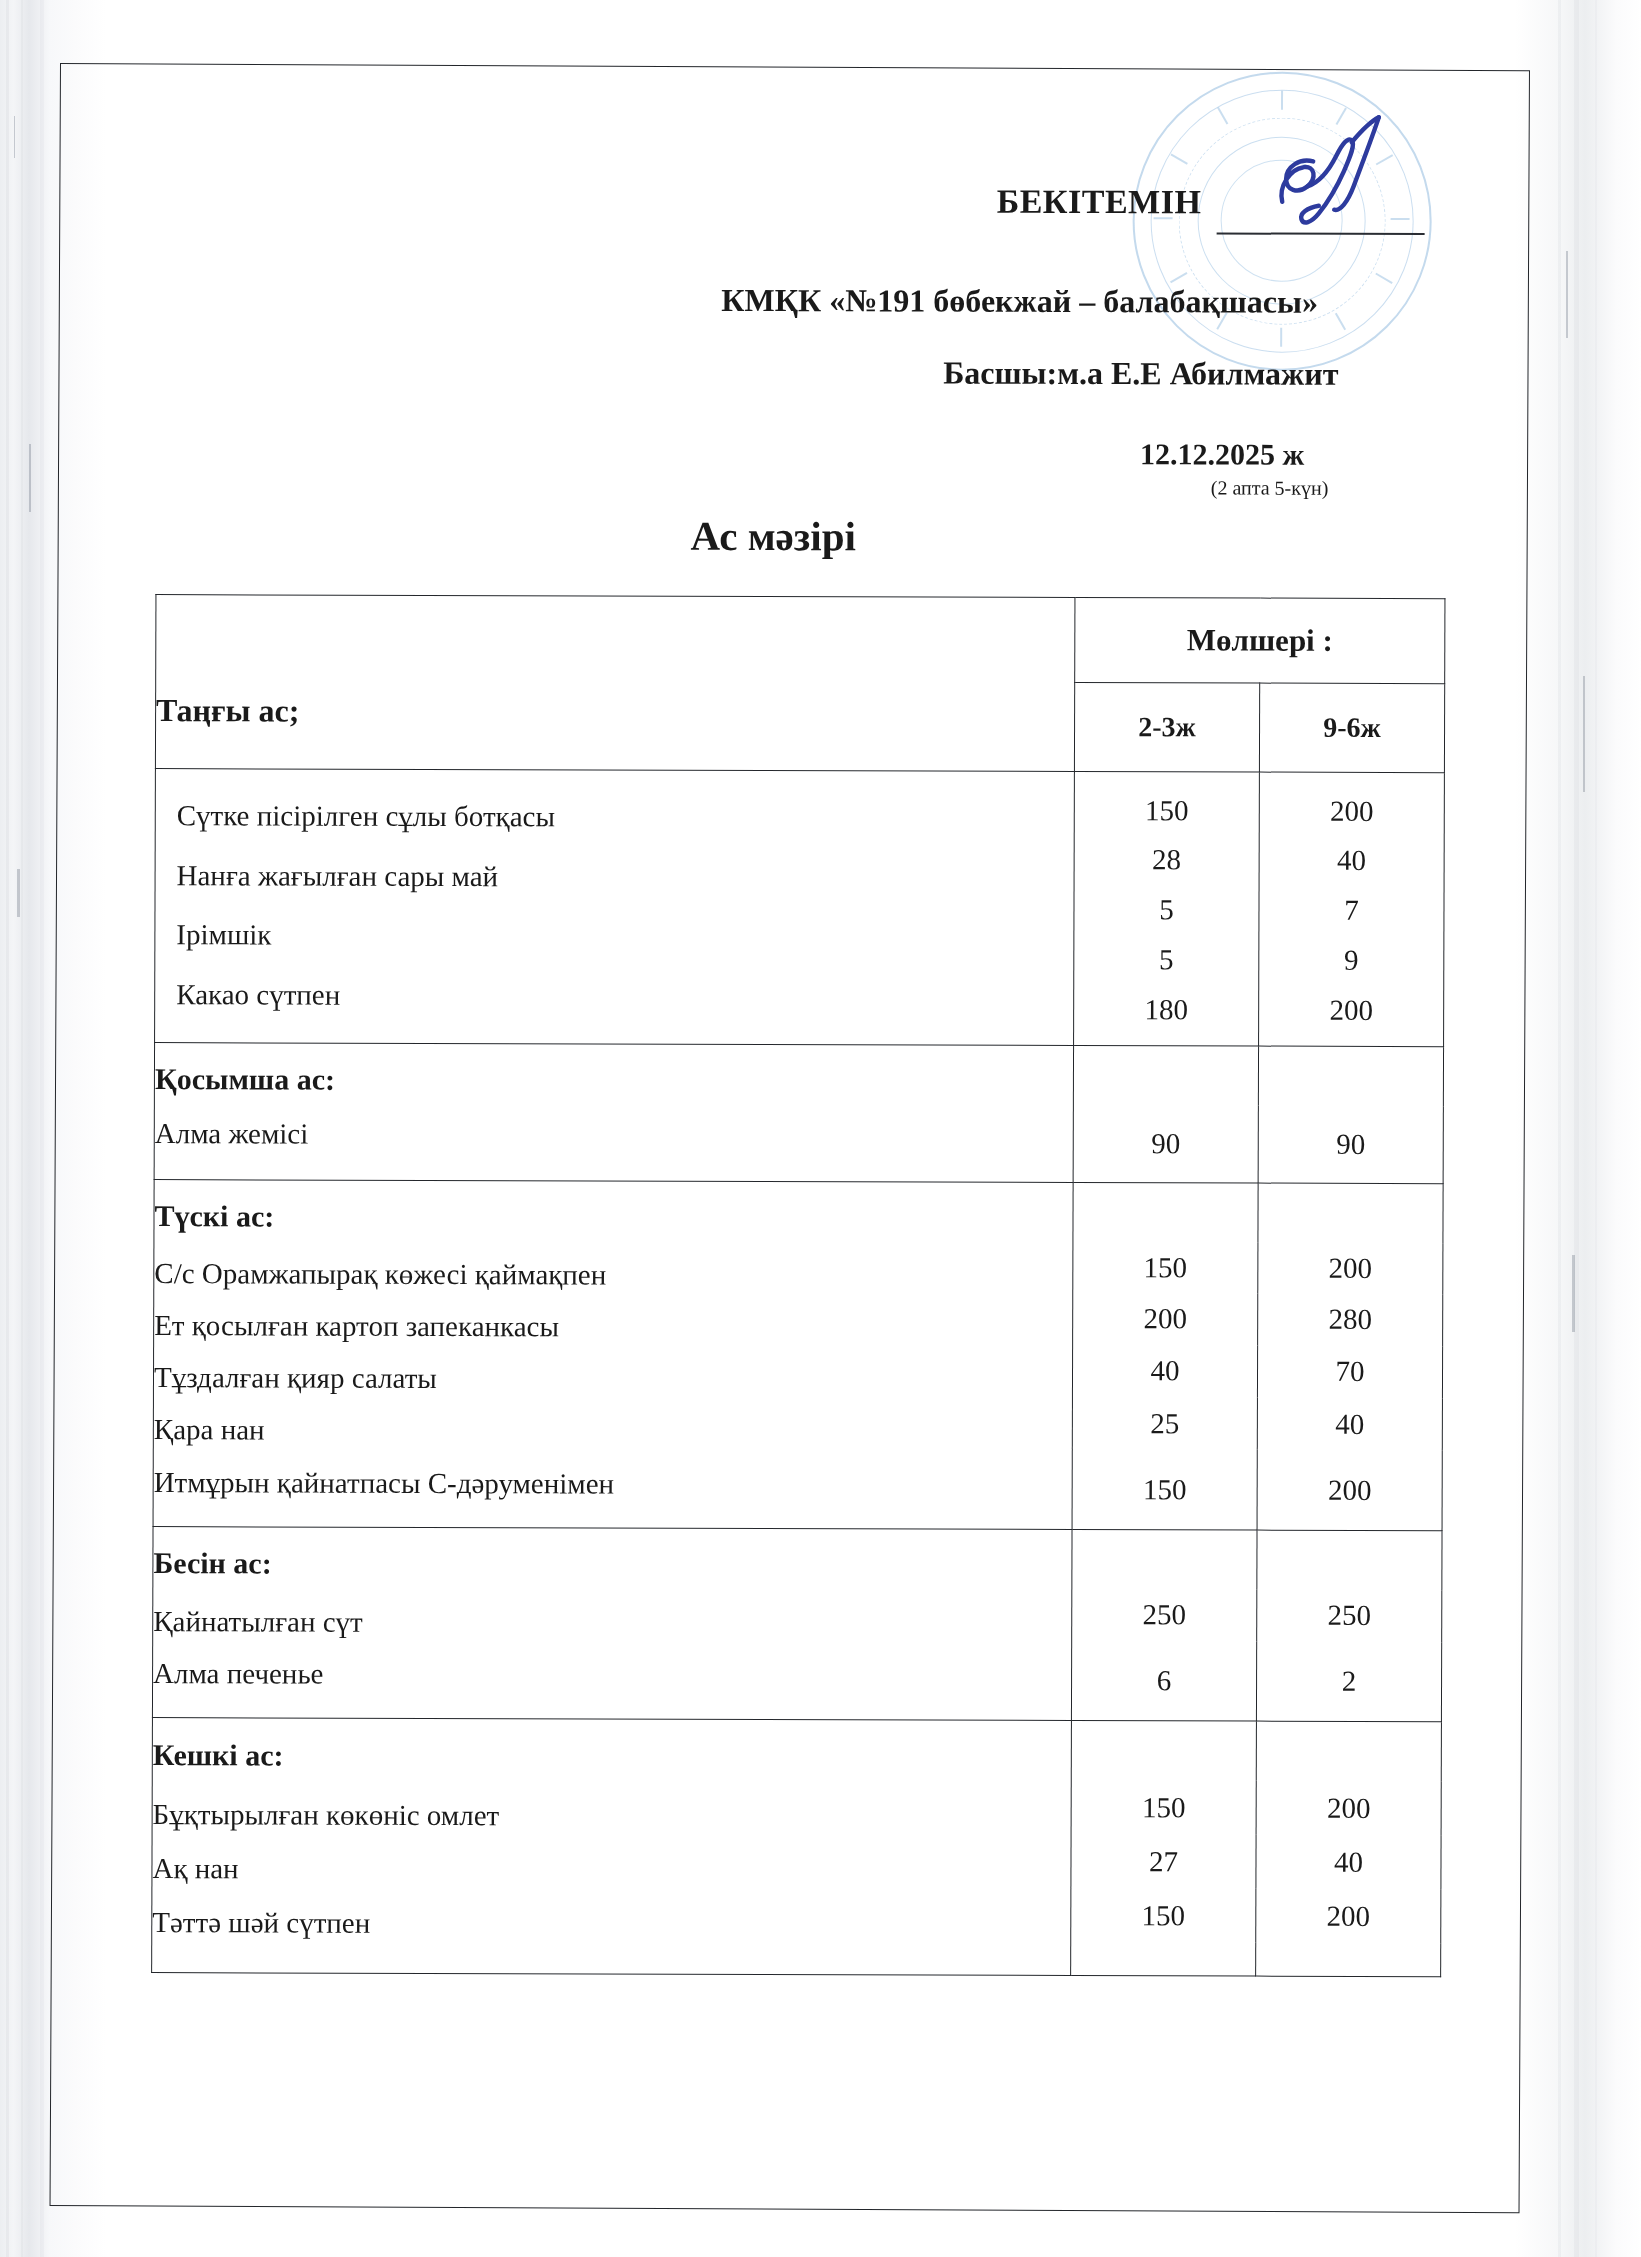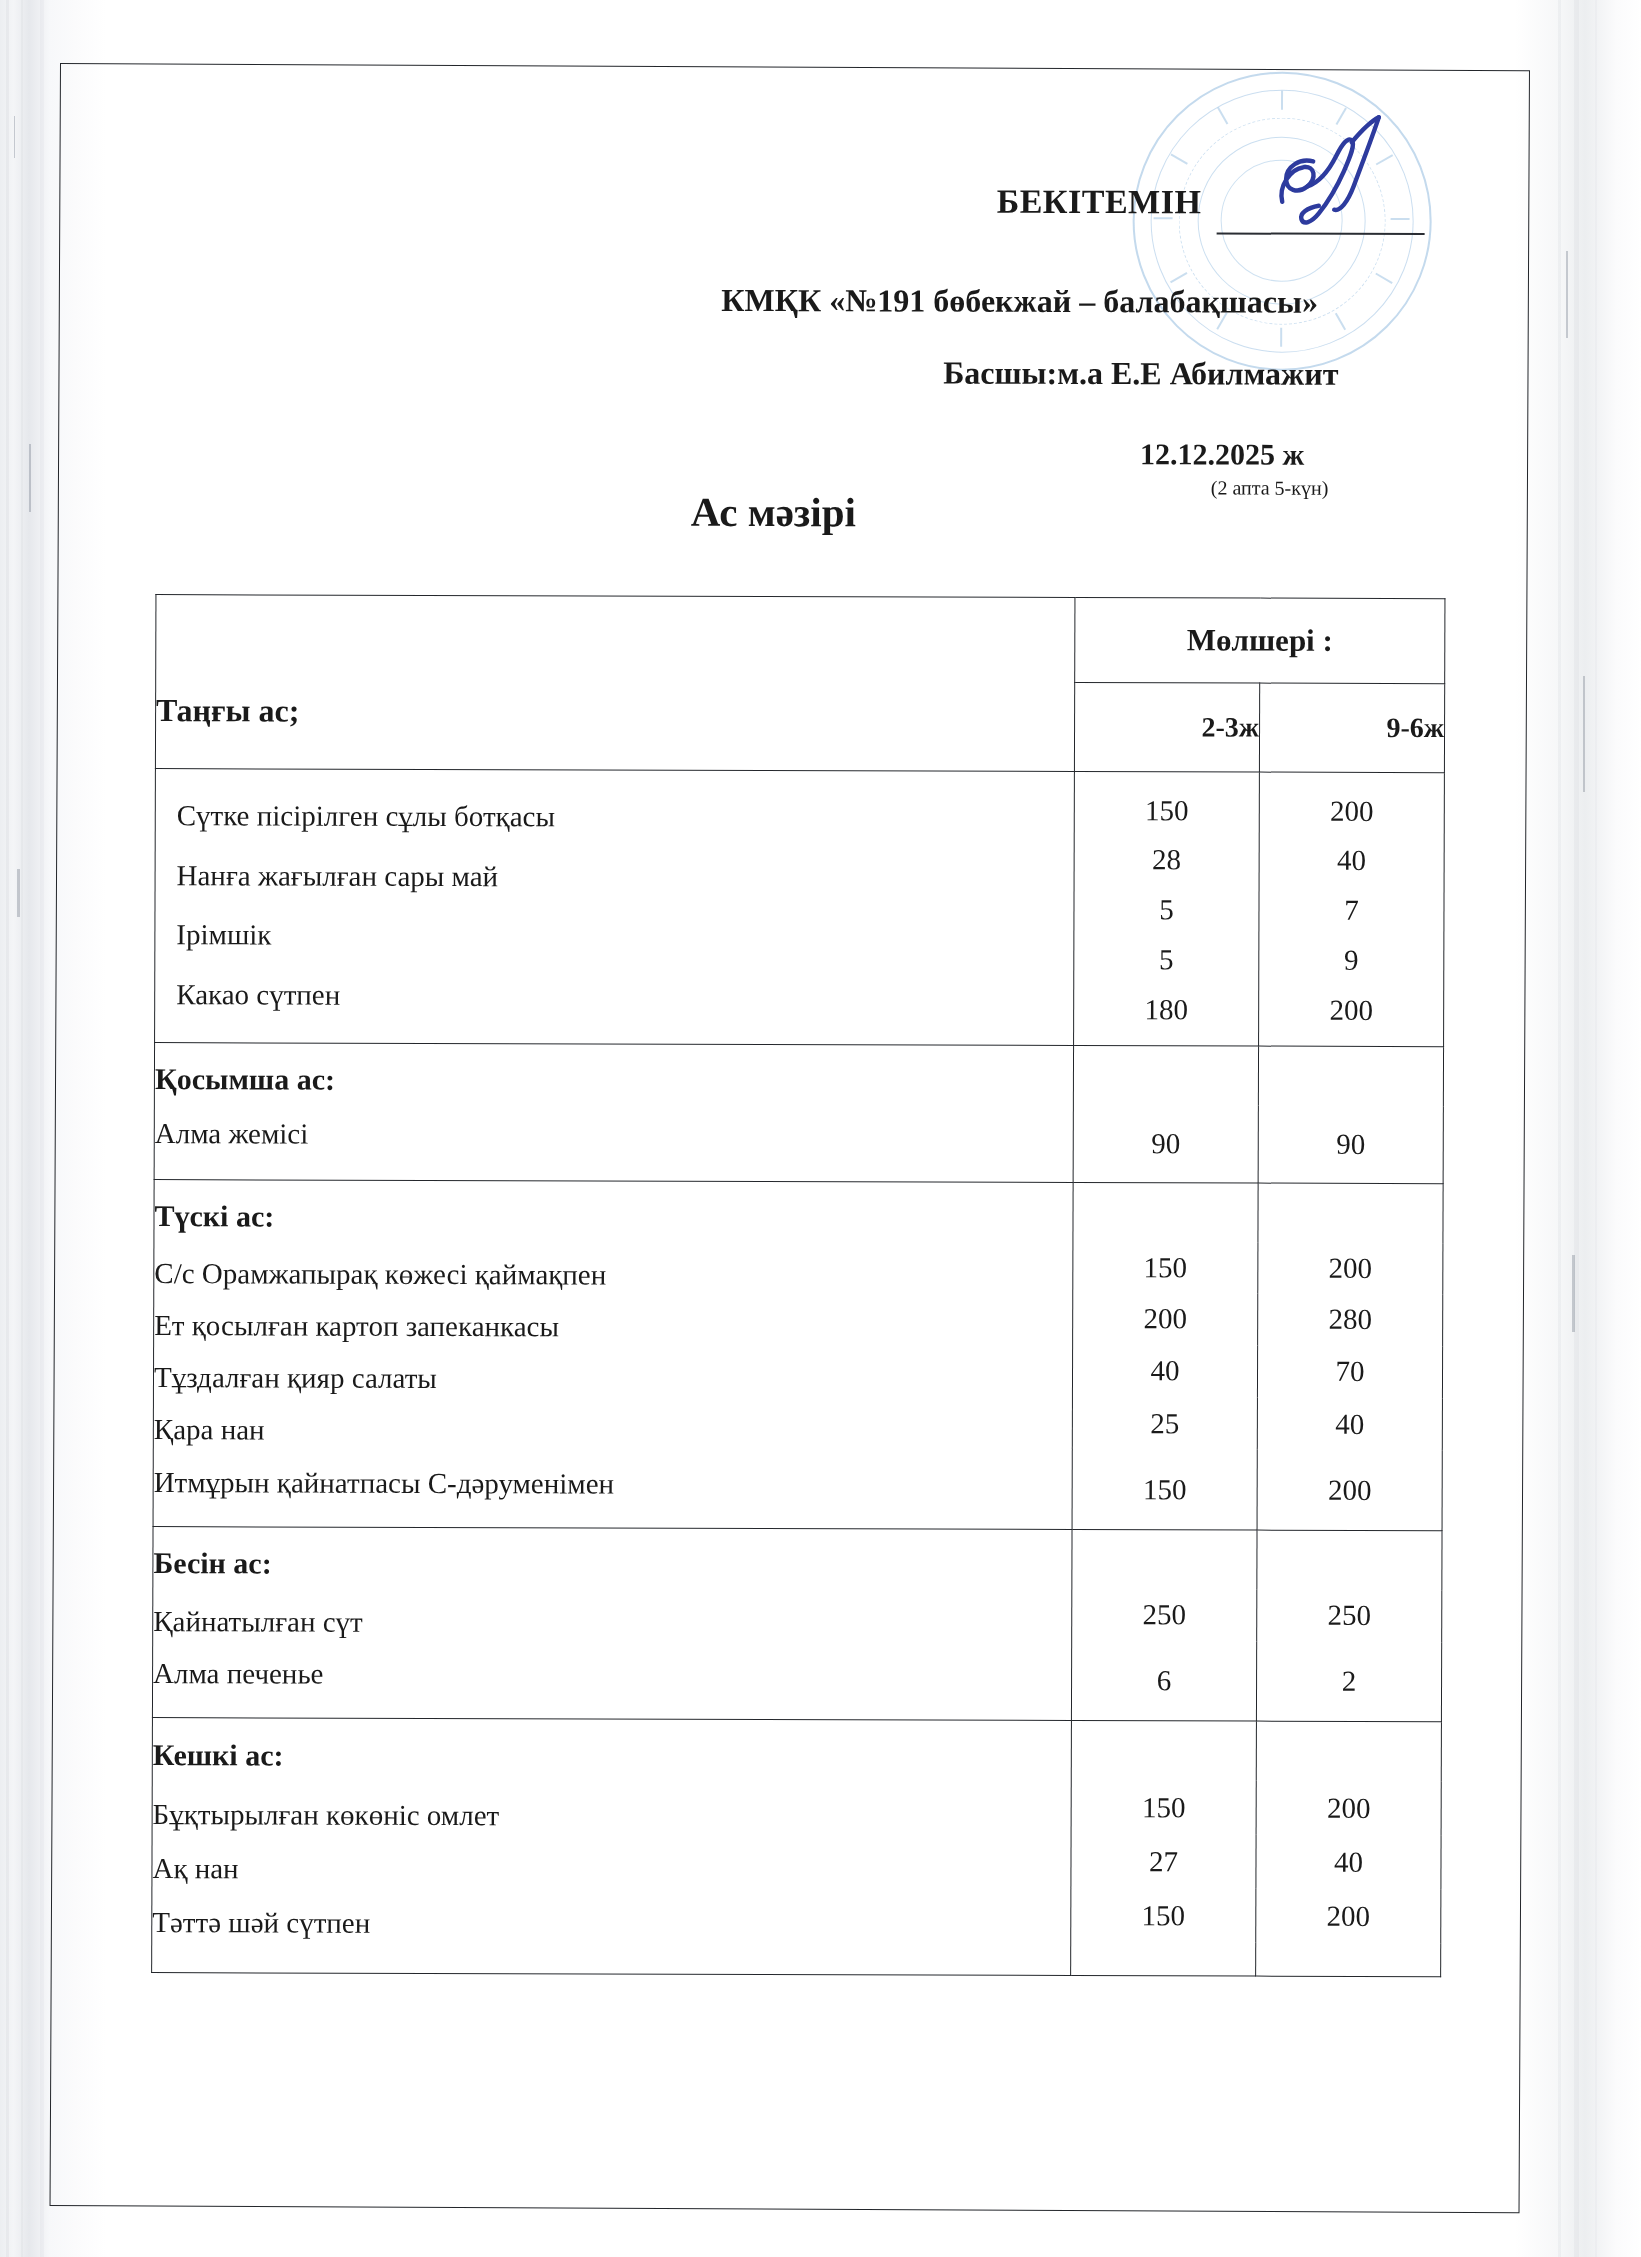--- a/index.html
+++ b/index.html
@@ -88,21 +88,21 @@
     white-space: nowrap;
   }
   .hdr-week {
     position: absolute;
     left: 1209px; top: 475px;
     font-size: 20px;
     white-space: nowrap;
   }
   .doc-title {
     position: absolute;
-    left: 689px; top: 488px;
+    left: 689px; top: 512px;
     font-size: 41px; font-weight: bold;
     white-space: nowrap;
   }
 
   
   .seal {
     position: absolute;
     left: 1130px; top: 70px;
     width: 299px; height: 299px;
     border-radius: 50%;
@@ -189,21 +189,21 @@
     font-size: 32px;
     padding-left: 21px;
   }
   .amount-head {
     text-align: center;
     font-size: 31px;
     font-weight: bold;
     padding: 13.5px 0;
   }
   .age-head {
-    text-align: right;
+    text-align: center;
     font-size: 28px;
     font-weight: bold;
     padding: 15.4px 0;
   }
   .no-border-top { border-top: none !important; }
   .no-border-bottom { border-bottom: none !important; }
 
   .stack-nums {
     display: flex;
     flex-direction: column;

